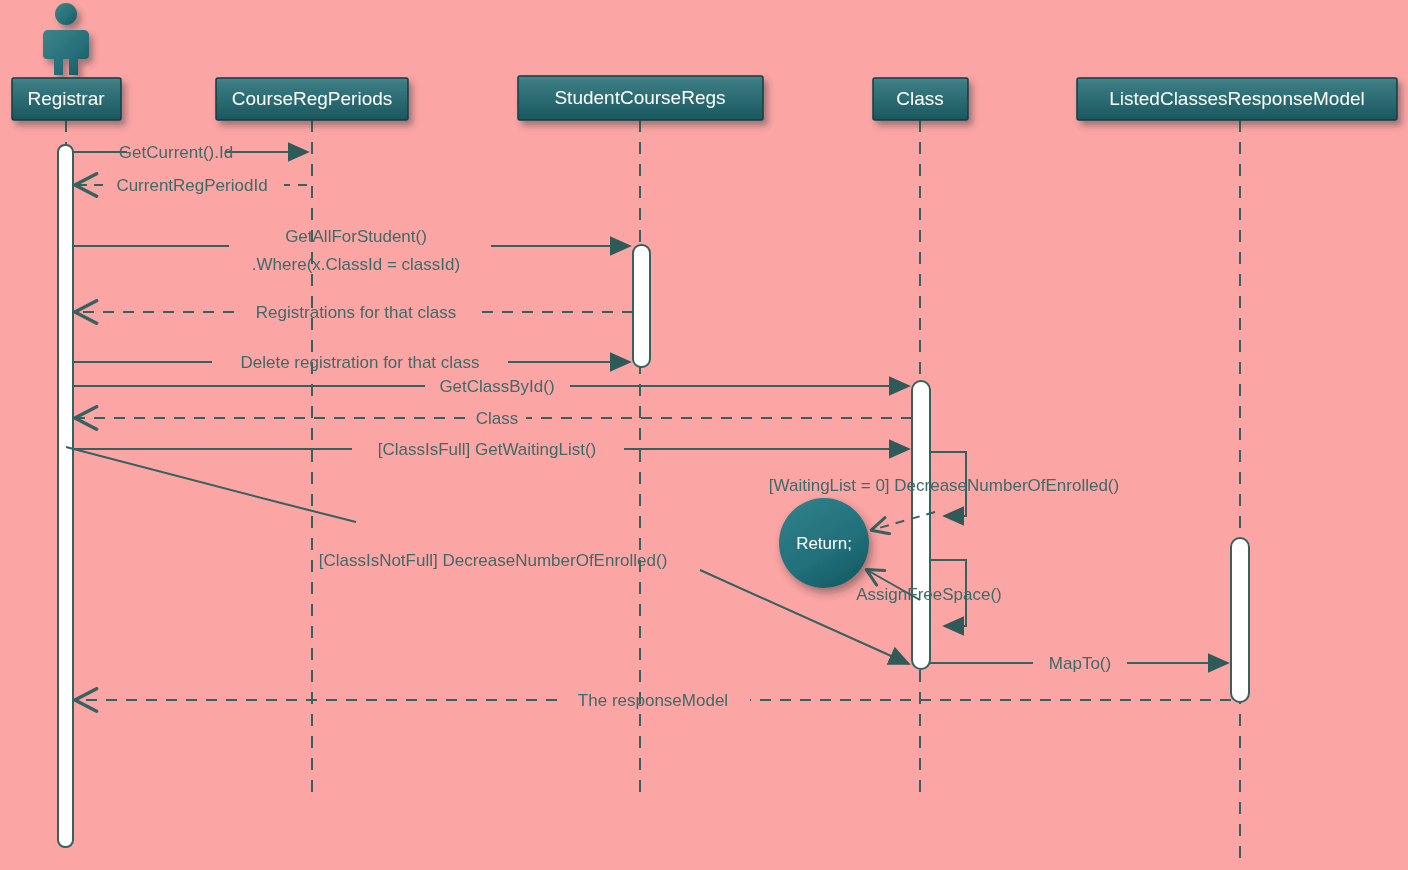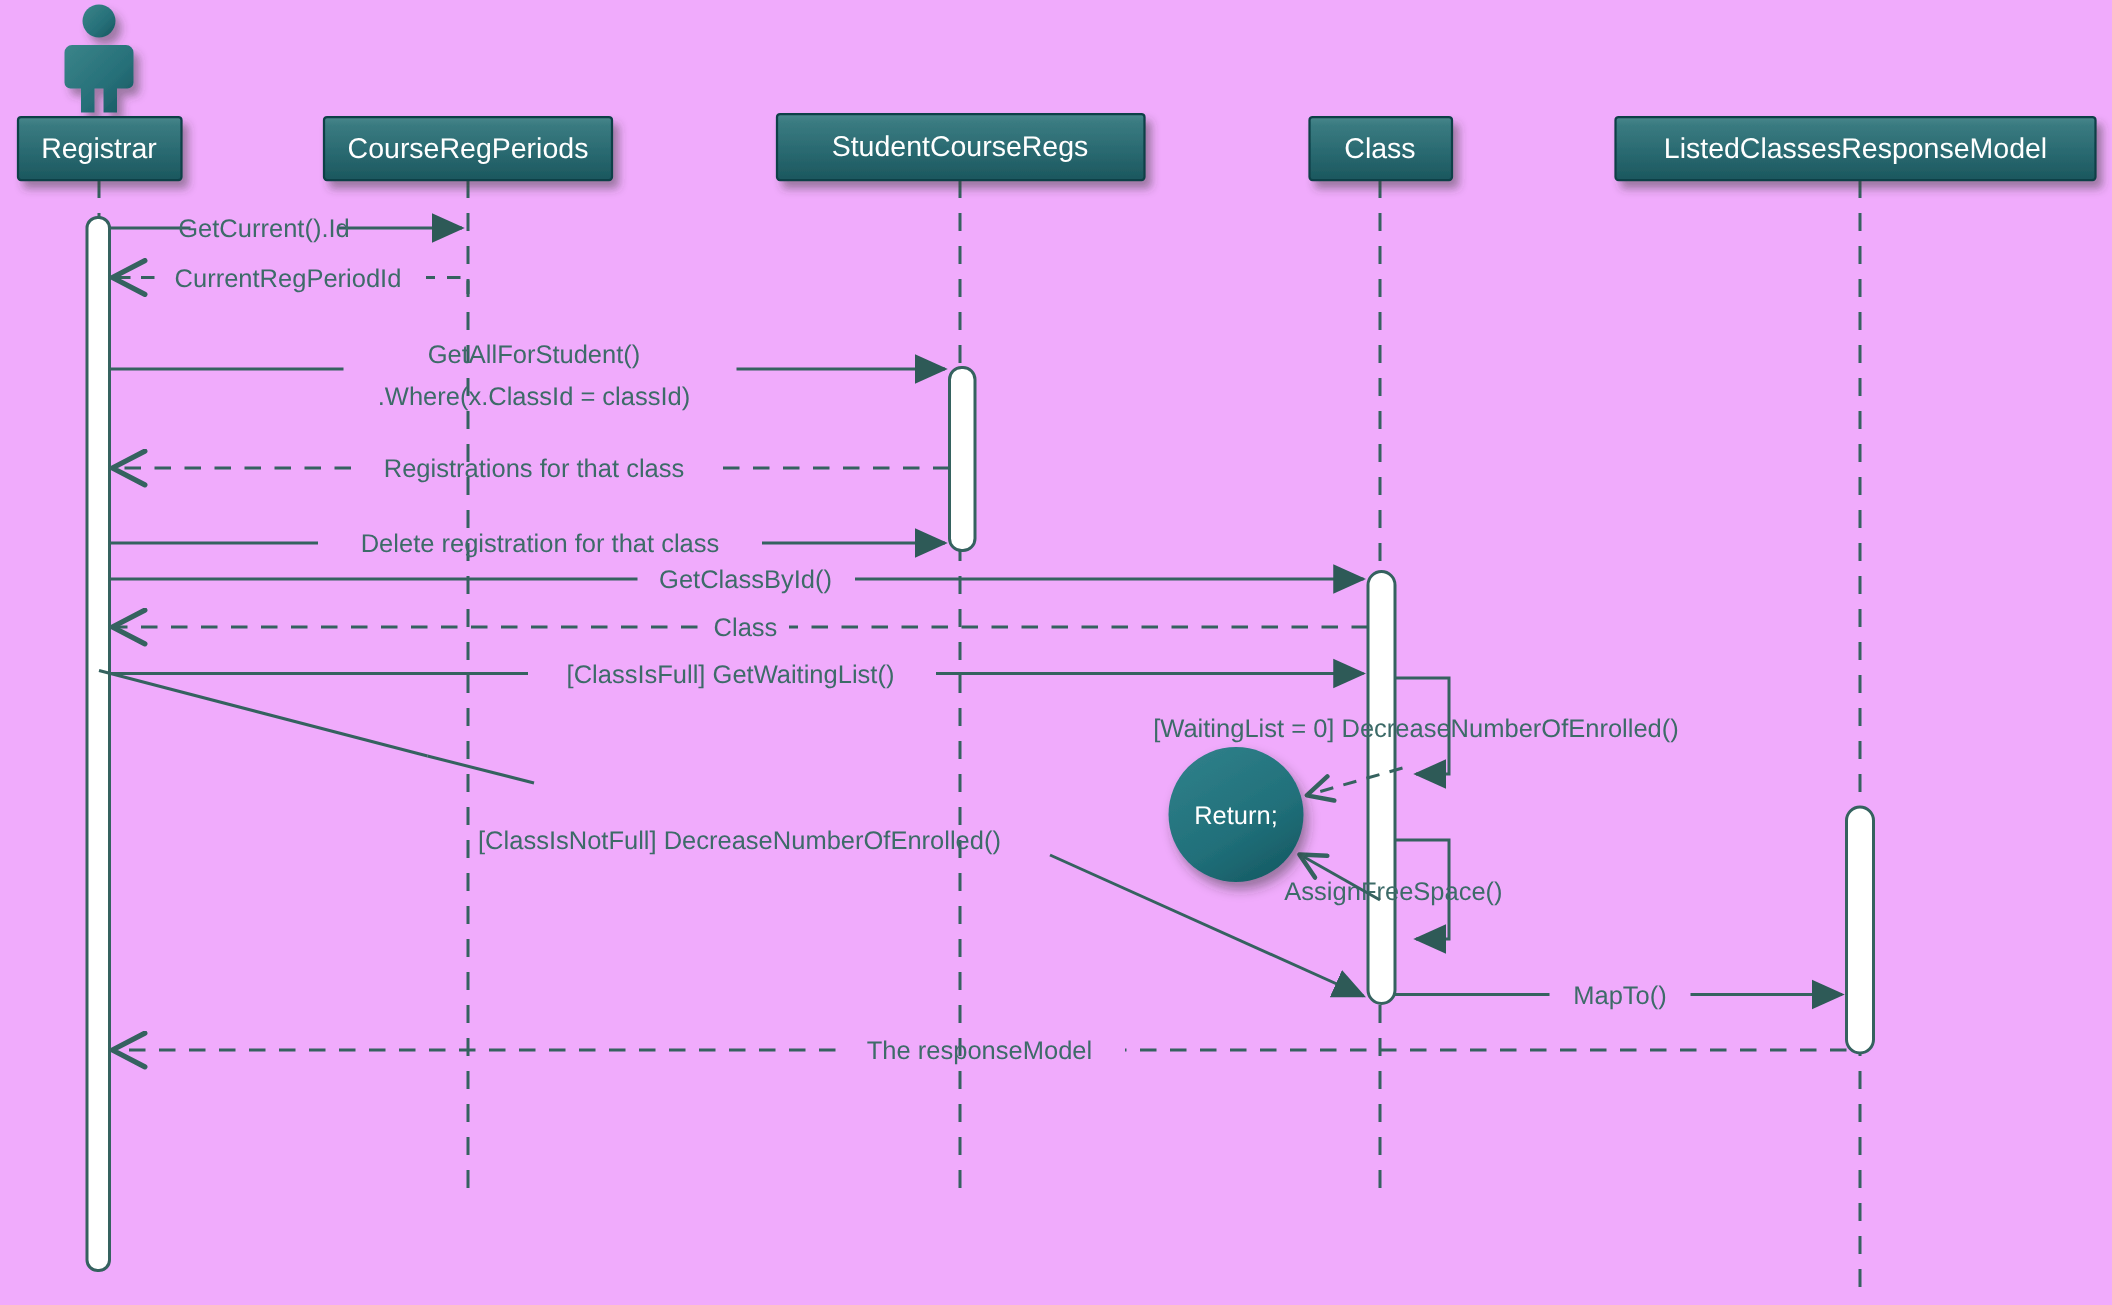--- a/index.html
+++ b/index.html
@@ -7,21 +7,21 @@
     padding: 0;
     background: #ffffff;
   }
   body {
     font-family: "Liberation Sans", sans-serif;
   }
   #diagram-root {
     position: relative;
     width: 1408px;
     height: 870px;
-    background: #f0abfc;
+    background: #fca5a5;
     overflow: hidden;
   }
   #seq-svg {
     position: absolute;
     top: 0;
     left: 0;
     width: 1408px;
     height: 870px;
   }
   .lifeline-head-label {

